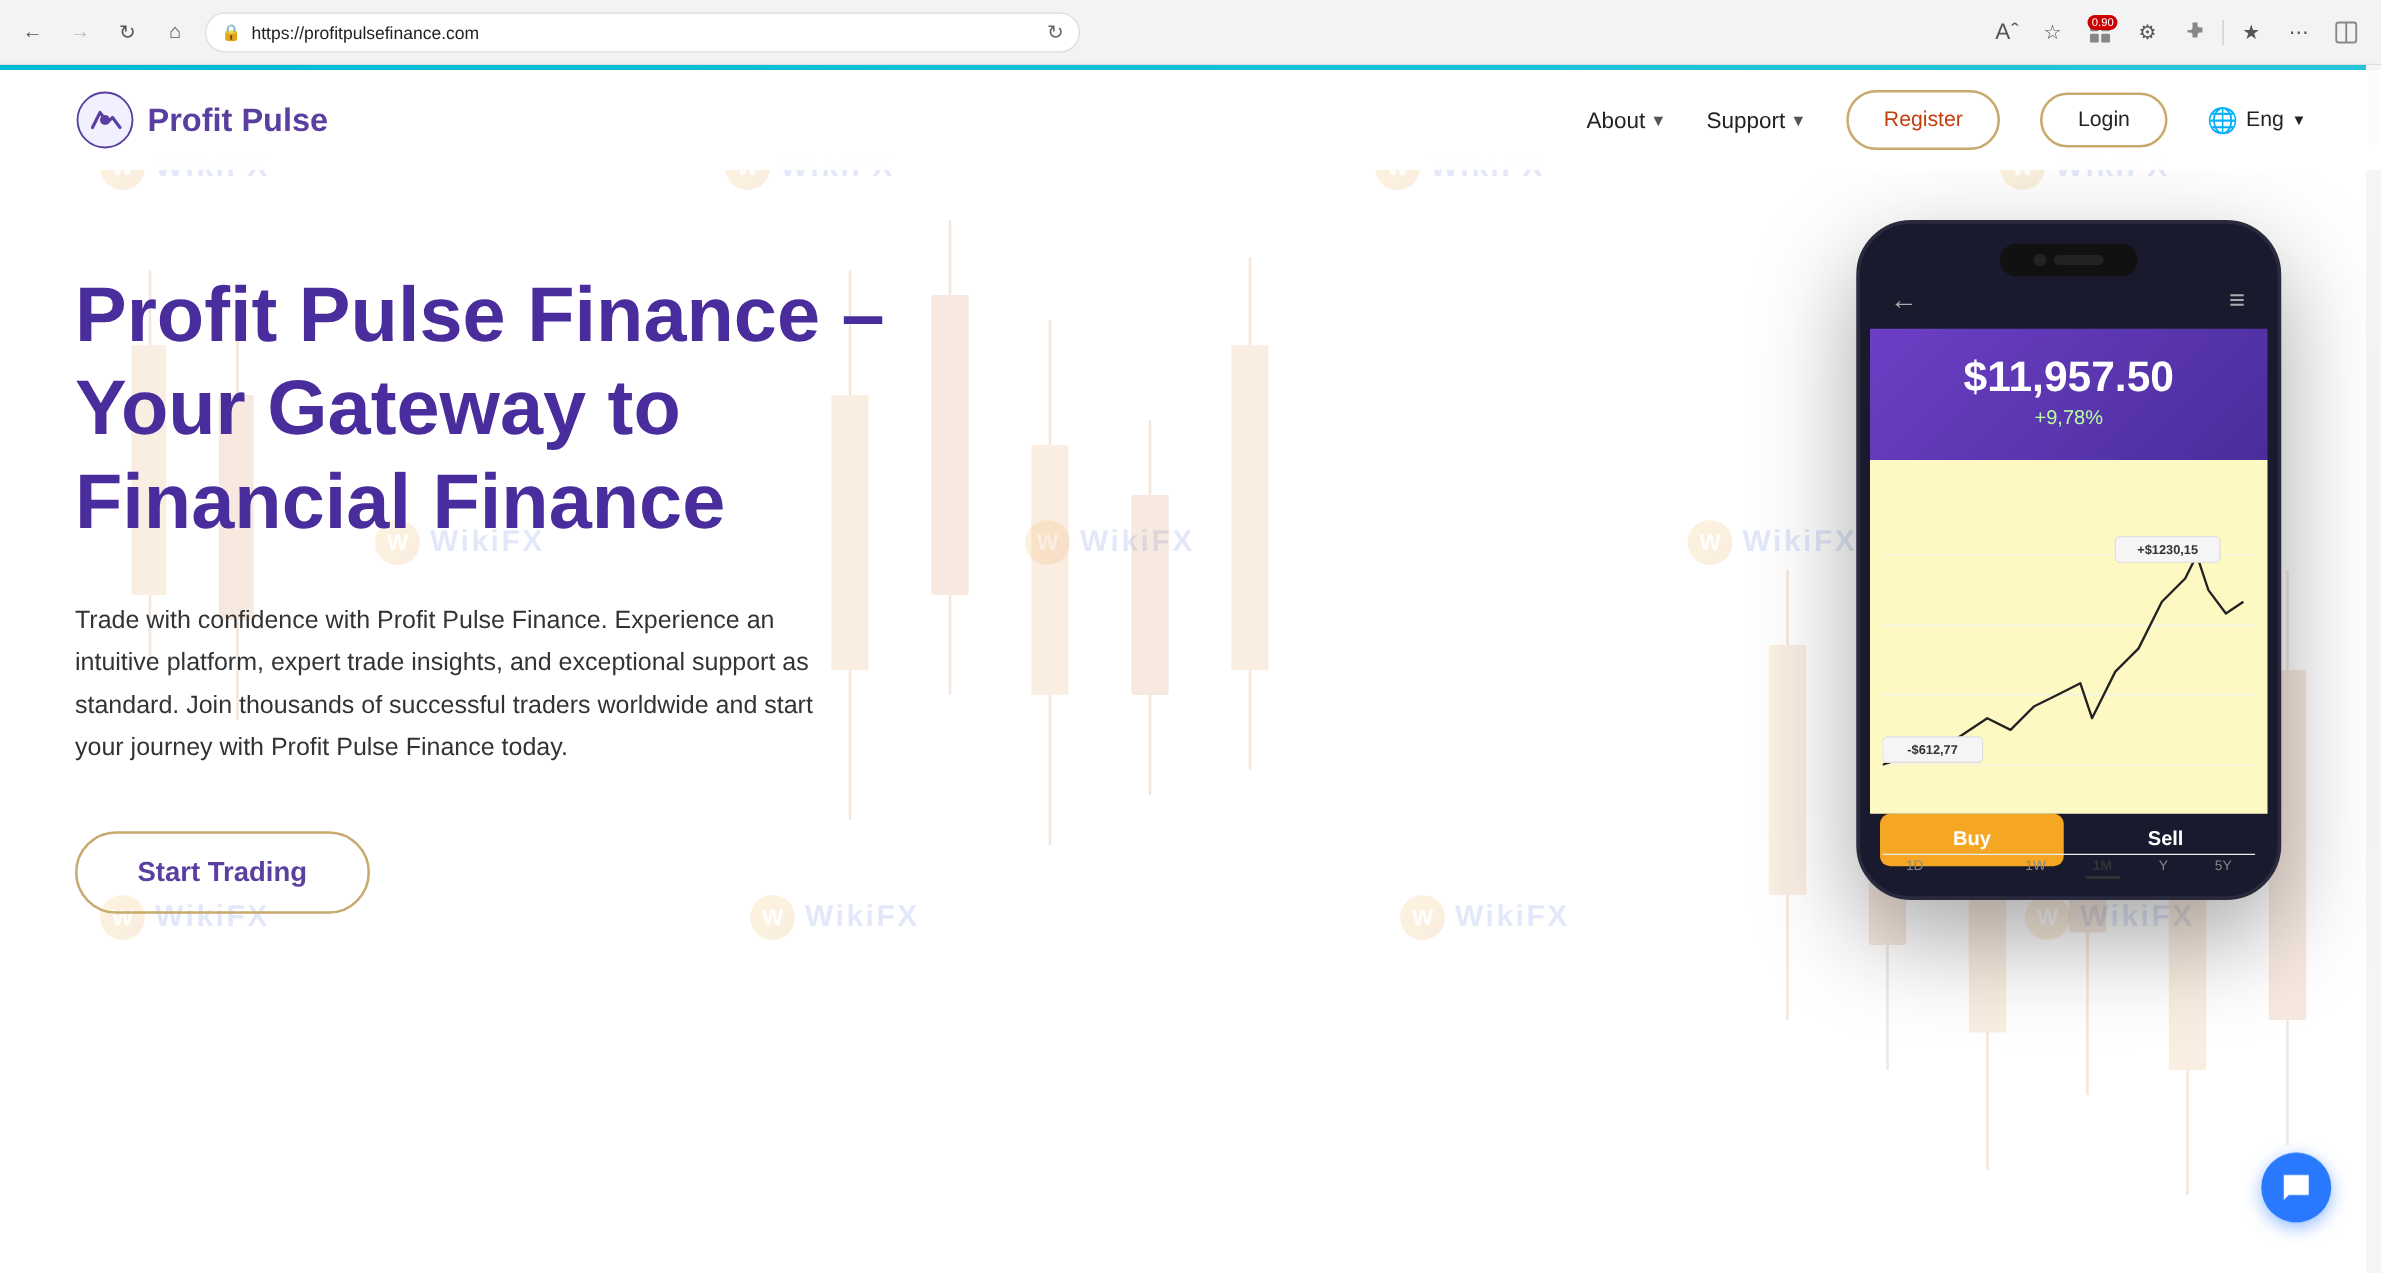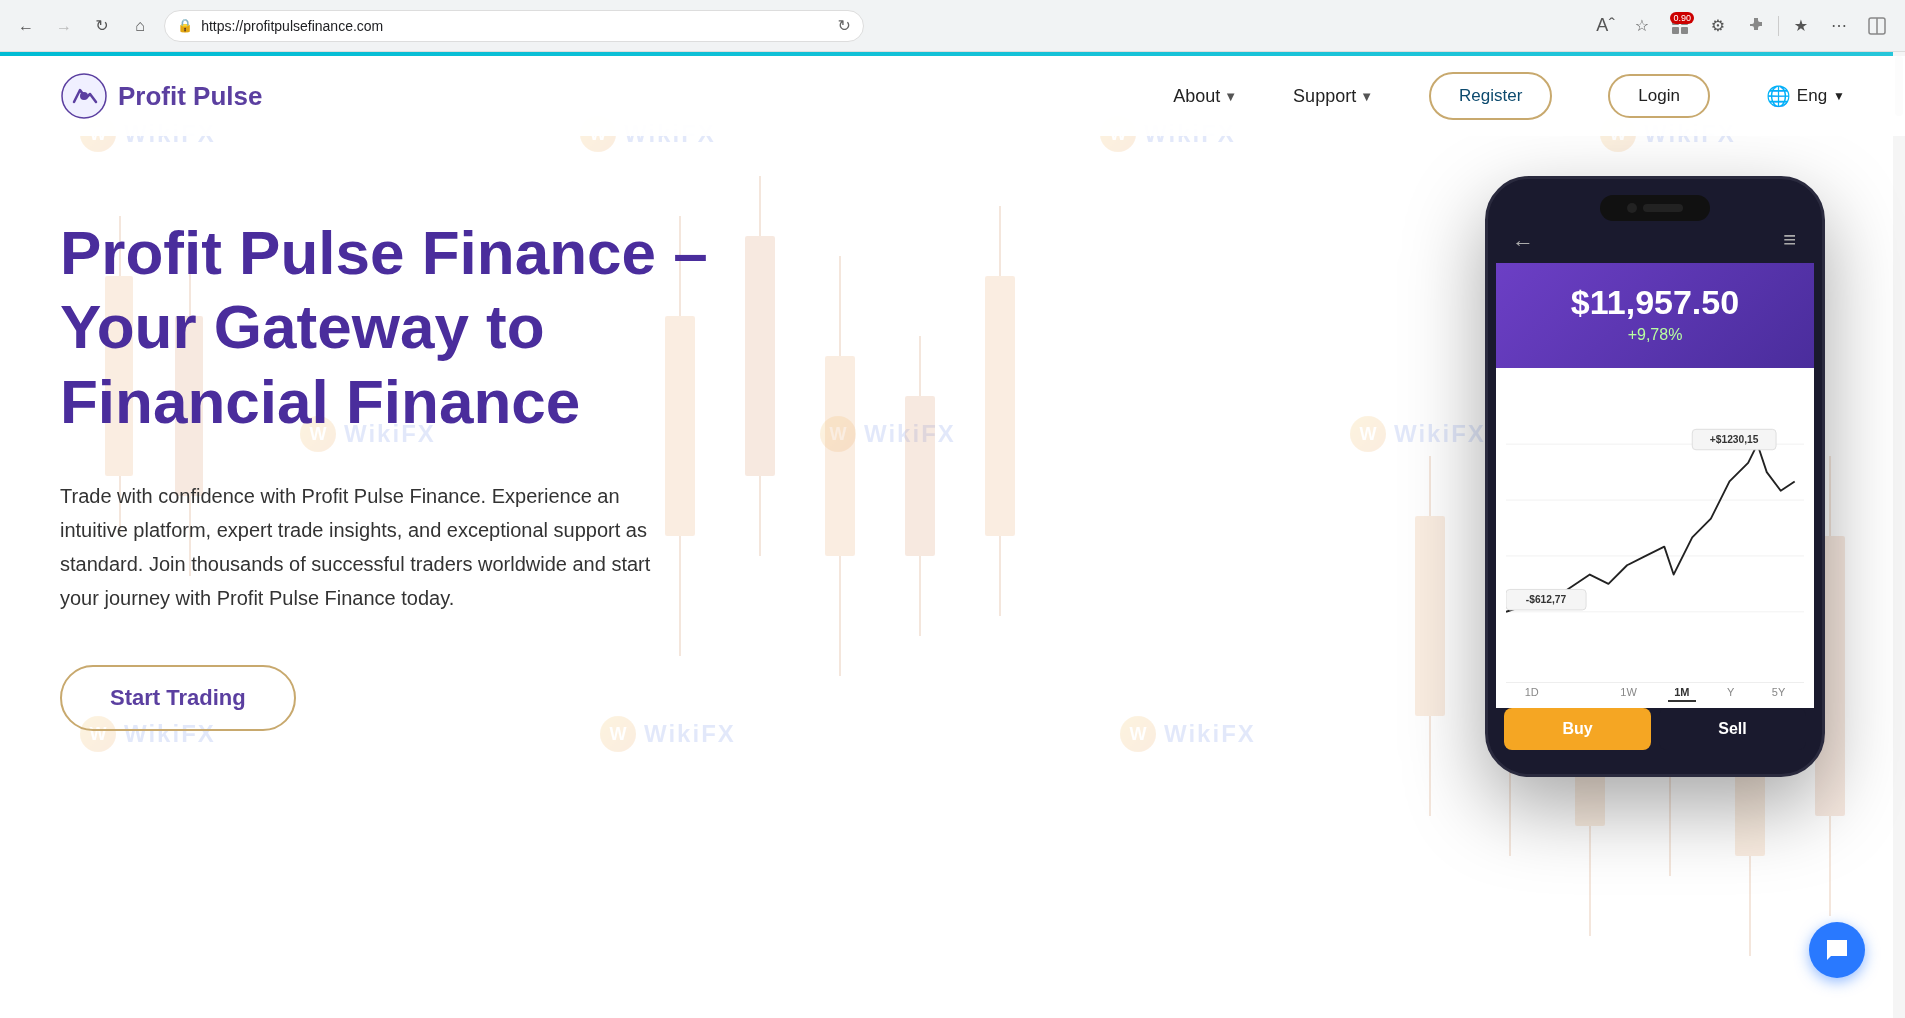--- a/index.html
+++ b/index.html
@@ -156,38 +156,38 @@
     }
     .logo-text {
       font-size: 26px;
       font-weight: 700;
       color: #5b3fa0;
     }
     .nav-links {
       margin-left: auto;
       display: flex;
       align-items: center;
-      gap: 56px;
+      gap: 32px;
     }
     .nav-link {
       font-size: 18px;
       color: #222;
       cursor: pointer;
       display: flex;
       align-items: center;
       gap: 4px;
       text-decoration: none;
     }
     .nav-link .arrow { font-size: 13px; color: #555; }
     .btn-register {
       padding: 12px 28px;
       border: 2px solid #c8a96e;
       border-radius: 30px;
       background: transparent;
-      color: #0c4a6e;
+      color: #c2410c;
       font-size: 17px;
       cursor: pointer;
       font-weight: 500;
     }
     .btn-login {
       padding: 10px 28px;
       border: 2px solid #c8a96e;
       border-radius: 30px;
       background: transparent;
       color: #222;
@@ -271,23 +271,23 @@
       font-size: 34px;
       font-weight: 700;
       color: #fff;
     }
     .phone-change {
       font-size: 16px;
       color: #b8ffa0;
       margin-top: 4px;
     }
     .phone-chart-area {
-      background: #ffffff;
+      background: #fef9c3;
       padding: 10px 10px 0;
-      height: 340px;
+      height: 283px;
       position: relative;
     }
     .phone-btn-row {
       display: flex;
       gap: 8px;
       padding: 0 8px 8px;
     }
     .phone-btn-buy {
       flex: 1;
       background: #f5a623;

